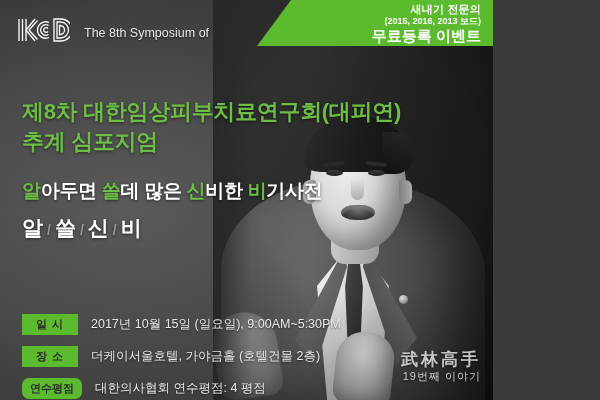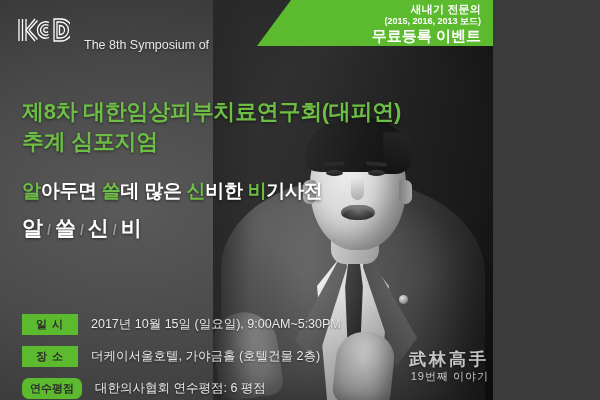--- a/index.html
+++ b/index.html
@@ -151,21 +151,21 @@
   }
   .gb1{ font-size:11px; font-weight:bold; letter-spacing:.2px; }
   .gb2{ font-size:9px; font-weight:bold; }
   .gb3{ font-size:15px; font-weight:bold; }
 
   
   .logo{ position:absolute; left:16px; top:15px; width:54px; height:30px; }
 
   
   .enghead{
-    position:absolute; left:84px; top:36px;
+    position:absolute; left:84px; top:24px;
     color:#e8e8e8; font-size:12.5px; line-height:1.45;
     text-shadow:0 1px 2px rgba(0,0,0,.5);
     white-space:nowrap;
   }
 
   
   .maintitle{
     position:absolute; left:22px; top:97px;
     color:#6dbe45;
     font-size:22px; font-weight:bold; line-height:1.38;
@@ -201,21 +201,21 @@
     white-space:nowrap;
   }
   .chip.tight{ letter-spacing:0;border-radius:7px; }
   .rowtxt{
     color:#e9e9e9; font-size:12.5px; margin-left:13px; white-space:nowrap;
     text-shadow:0 1px 2px rgba(0,0,0,.5);
   }
 
   
   .watermark{
-    position:absolute; right:4px; bottom:16px;
+    position:absolute; right:12px; bottom:16px;
     text-align:center; color:rgba(235,235,235,.82);
     text-shadow:0 1px 3px rgba(0,0,0,.6);
     line-height:1.25;
   }
   .wm1{ font-size:17px; font-weight:bold; letter-spacing:3px; }
   .wm2{ font-size:11px; letter-spacing:1px;text-align:right; }
 </style>
 </head>
 <body>
 
@@ -290,21 +290,21 @@
     <div class="row">
       <div class="chip">일 시</div>
       <div class="rowtxt">2017년 10월 15일 (일요일), 9:00AM~5:30PM</div>
     </div>
     <div class="row">
       <div class="chip">장 소</div>
       <div class="rowtxt">더케이서울호텔, 가야금홀 (호텔건물 2층)</div>
     </div>
     <div class="row">
       <div class="chip tight">연수평점</div>
-      <div class="rowtxt">대한의사협회 연수평점: 6 평점</div>
+      <div class="rowtxt">대한의사협회 연수평점: 4 평점</div>
     </div>
   </div>
 
   <div class="watermark">
     <div class="wm1">武林高手</div>
     <div class="wm2">19번째 이야기</div>
   </div>
 
 </div>
 

